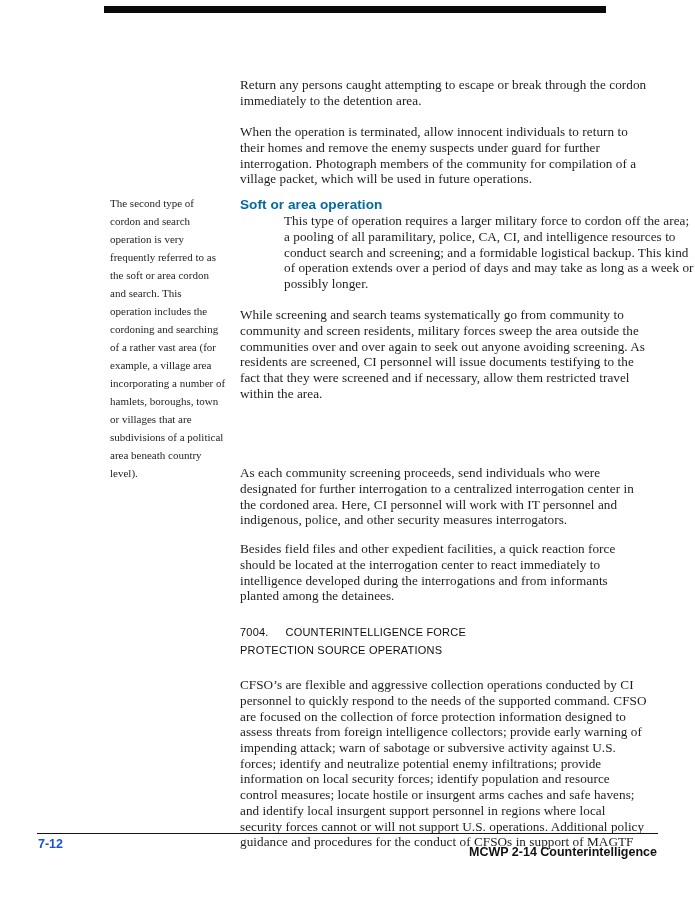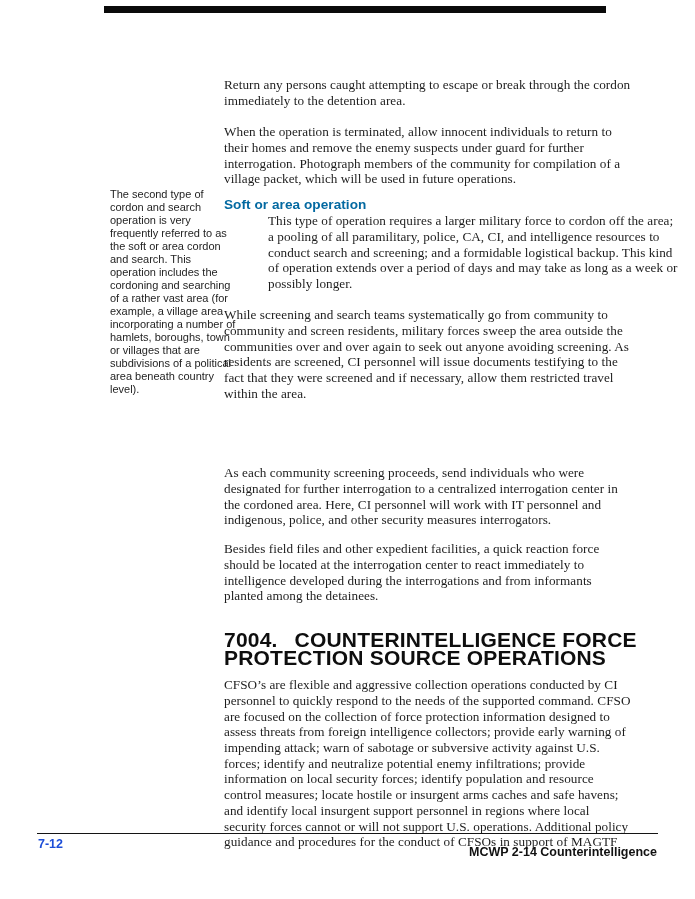--- a/index.html
+++ b/index.html
@@ -13,31 +13,31 @@
     color: #1d1d1d;
   }
   .scan-bar {
     position: absolute;
     left: 104px; top: 6px;
     width: 502px; height: 7px;
     background: #0a0a0a;
   }
   .margin-note {
     position: absolute;
-    left: 110px; top: 188px;
+    left: 110px; top: 194px;
     width: 134px;
-    font-family: Liberation Sans, sans-serif;
+    font-family: Liberation Serif, serif;
     font-size: 11px;
-    line-height: 13px;
+    line-height: 18px;
     white-space: pre-line;
     color: #242424;
   }
   .blk {
     position: absolute;
-    left: 224px;
+    left: 240px;
     width: 428px;
     font-size: 13.2px;
     line-height: 15.7px;
     white-space: pre-line;
     letter-spacing: 0.05px;
   }
   .p1 { top: 64px; }
   .p2 { top: 111px; }
   .h-soft {
     top: 183px;
@@ -47,22 +47,22 @@
     color: #0369a1;
   }
   .p3 { top: 200px; margin-left: 44px; }
   .p4 { top: 294px; }
   .p5 { top: 397px; }
   .p6 { top: 452px; }
   .p7 { top: 528px; }
   .h-section {
     top: 614px;
     font-family: "Liberation Sans", sans-serif;
-    font-weight: bold;
-    font-size: 21px;
+    font-weight: normal;
+    font-size: 11px;
     line-height: 18px;
     letter-spacing: 0.2px;
     white-space: normal;
     color: #0e0e0e;
   }
   .h-section .num { display: inline-block; margin-right: 17px; }
   .p8 { top: 664px; }
   .footer-rule {
     position: absolute;
     left: 37px; top: 833px;

